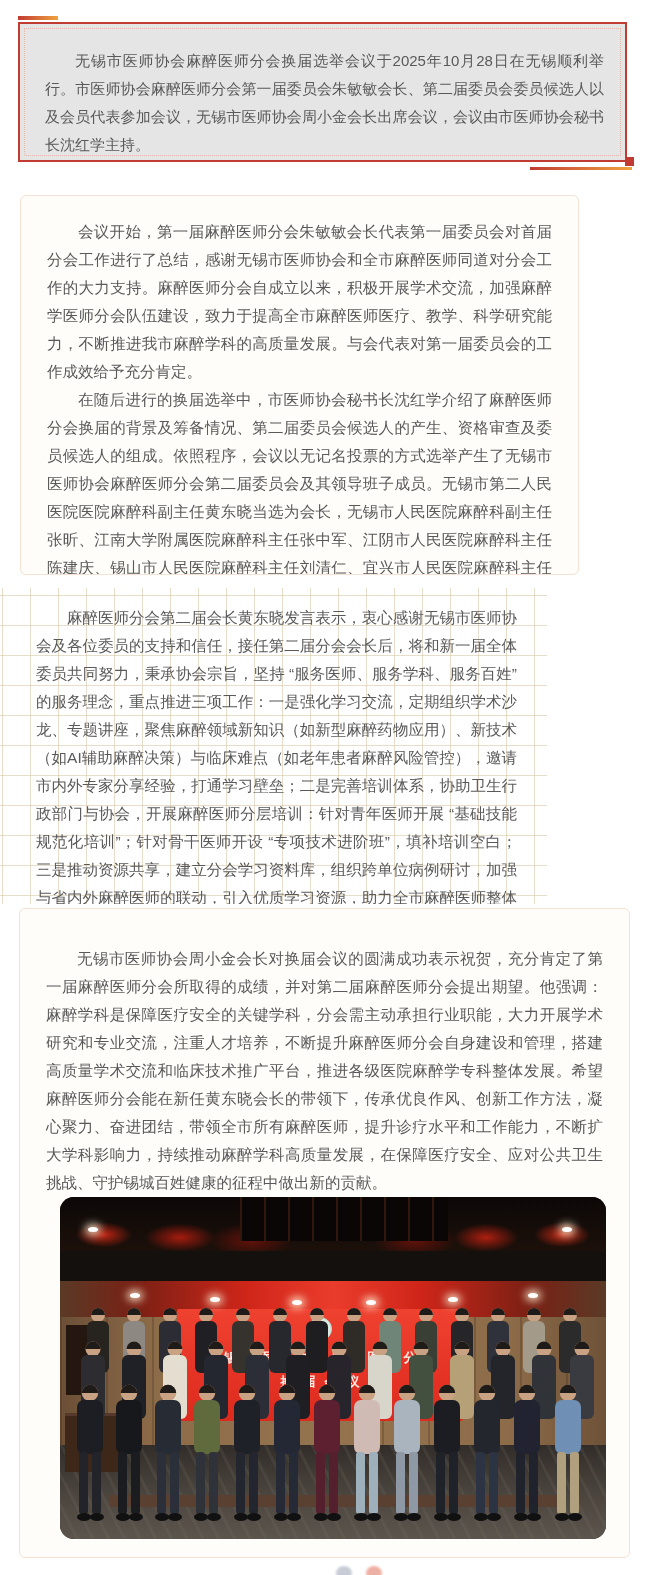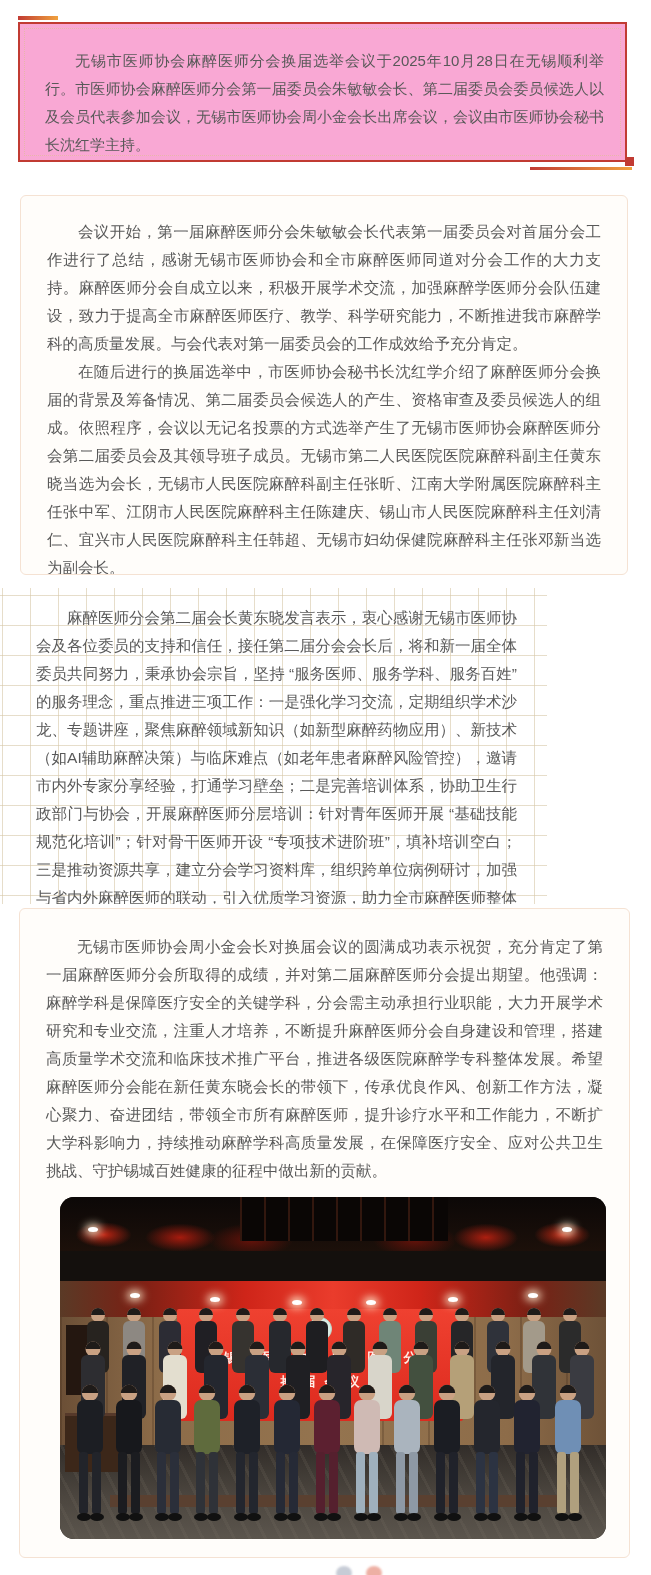--- a/index.html
+++ b/index.html
@@ -6,38 +6,38 @@
   body{
     width:651px;height:1575px;position:relative;overflow:hidden;
     background:#ffffff;
     font-family:"Liberation Sans","DejaVu Sans",sans-serif;
     color:var(--text-gray,#595959);
   }
   .para{margin:0;text-indent:2em;line-height:28px;font-size:15.5px;color:var(--text-gray,#595959);text-align:justify;}
   
   .intro-box{
     position:absolute;left:18px;top:22px;width:605px;height:136px;
-    border:2px solid var(--accent-red,#c13b33);background:#f9a8d4;
+    border:2px solid var(--accent-red,#c13b33);background:#e5e5e5;
   }
   .intro-inner{
     position:absolute;inset:4px;border:1px dotted var(--dotted-pink,#e8b7aa);
     padding:18px 16px 0 20px;box-sizing:border-box;
   }
   .intro-inner .para{font-size:15px;line-height:28px;}
   .bar-grad{position:absolute;height:4px;background:linear-gradient(90deg,var(--accent-red,#c13b33),var(--accent-orange,#f0a23e));}
   .bar-tl{left:-2px;top:-8px;width:40px;}
   .bar-br{right:-7px;bottom:-10px;width:102px;height:3px;}
   .sq-br{position:absolute;right:-9px;bottom:-6px;width:9px;height:9px;background:var(--accent-red,#c13b33);}
   
   .card{
     position:absolute;box-sizing:border-box;background:#fffdfa;
     border:1px solid var(--box-border,#f5e2d3);border-radius:6px;
   }
-  .card2{left:20px;top:195px;width:608px;height:380px;padding:22px 26px 0 26px;overflow:hidden;}
-  .card4{left:19px;top:908px;width:611px;height:650px;padding:24px 26px 0 26px;overflow:hidden;}
+  .card2{left:20px;top:195px;width:559px;height:380px;padding:22px 26px 0 26px;overflow:hidden;}
+  .card4{left:19px;top:908px;width:611px;height:650px;padding:36px 26px 0 26px;overflow:hidden;}
   
   .ruled{
     position:absolute;left:0;top:588px;width:547px;height:316px;box-sizing:border-box;
     padding:16px 30px 0 36px;overflow:hidden;
     background-image:
       linear-gradient(to right, rgba(214,199,167,.6) 1px, transparent 1px),
       linear-gradient(to bottom, rgba(214,199,167,.6) 1px, transparent 1px);
     background-size:28px 30px;background-position:2px 7px;
   }
   

